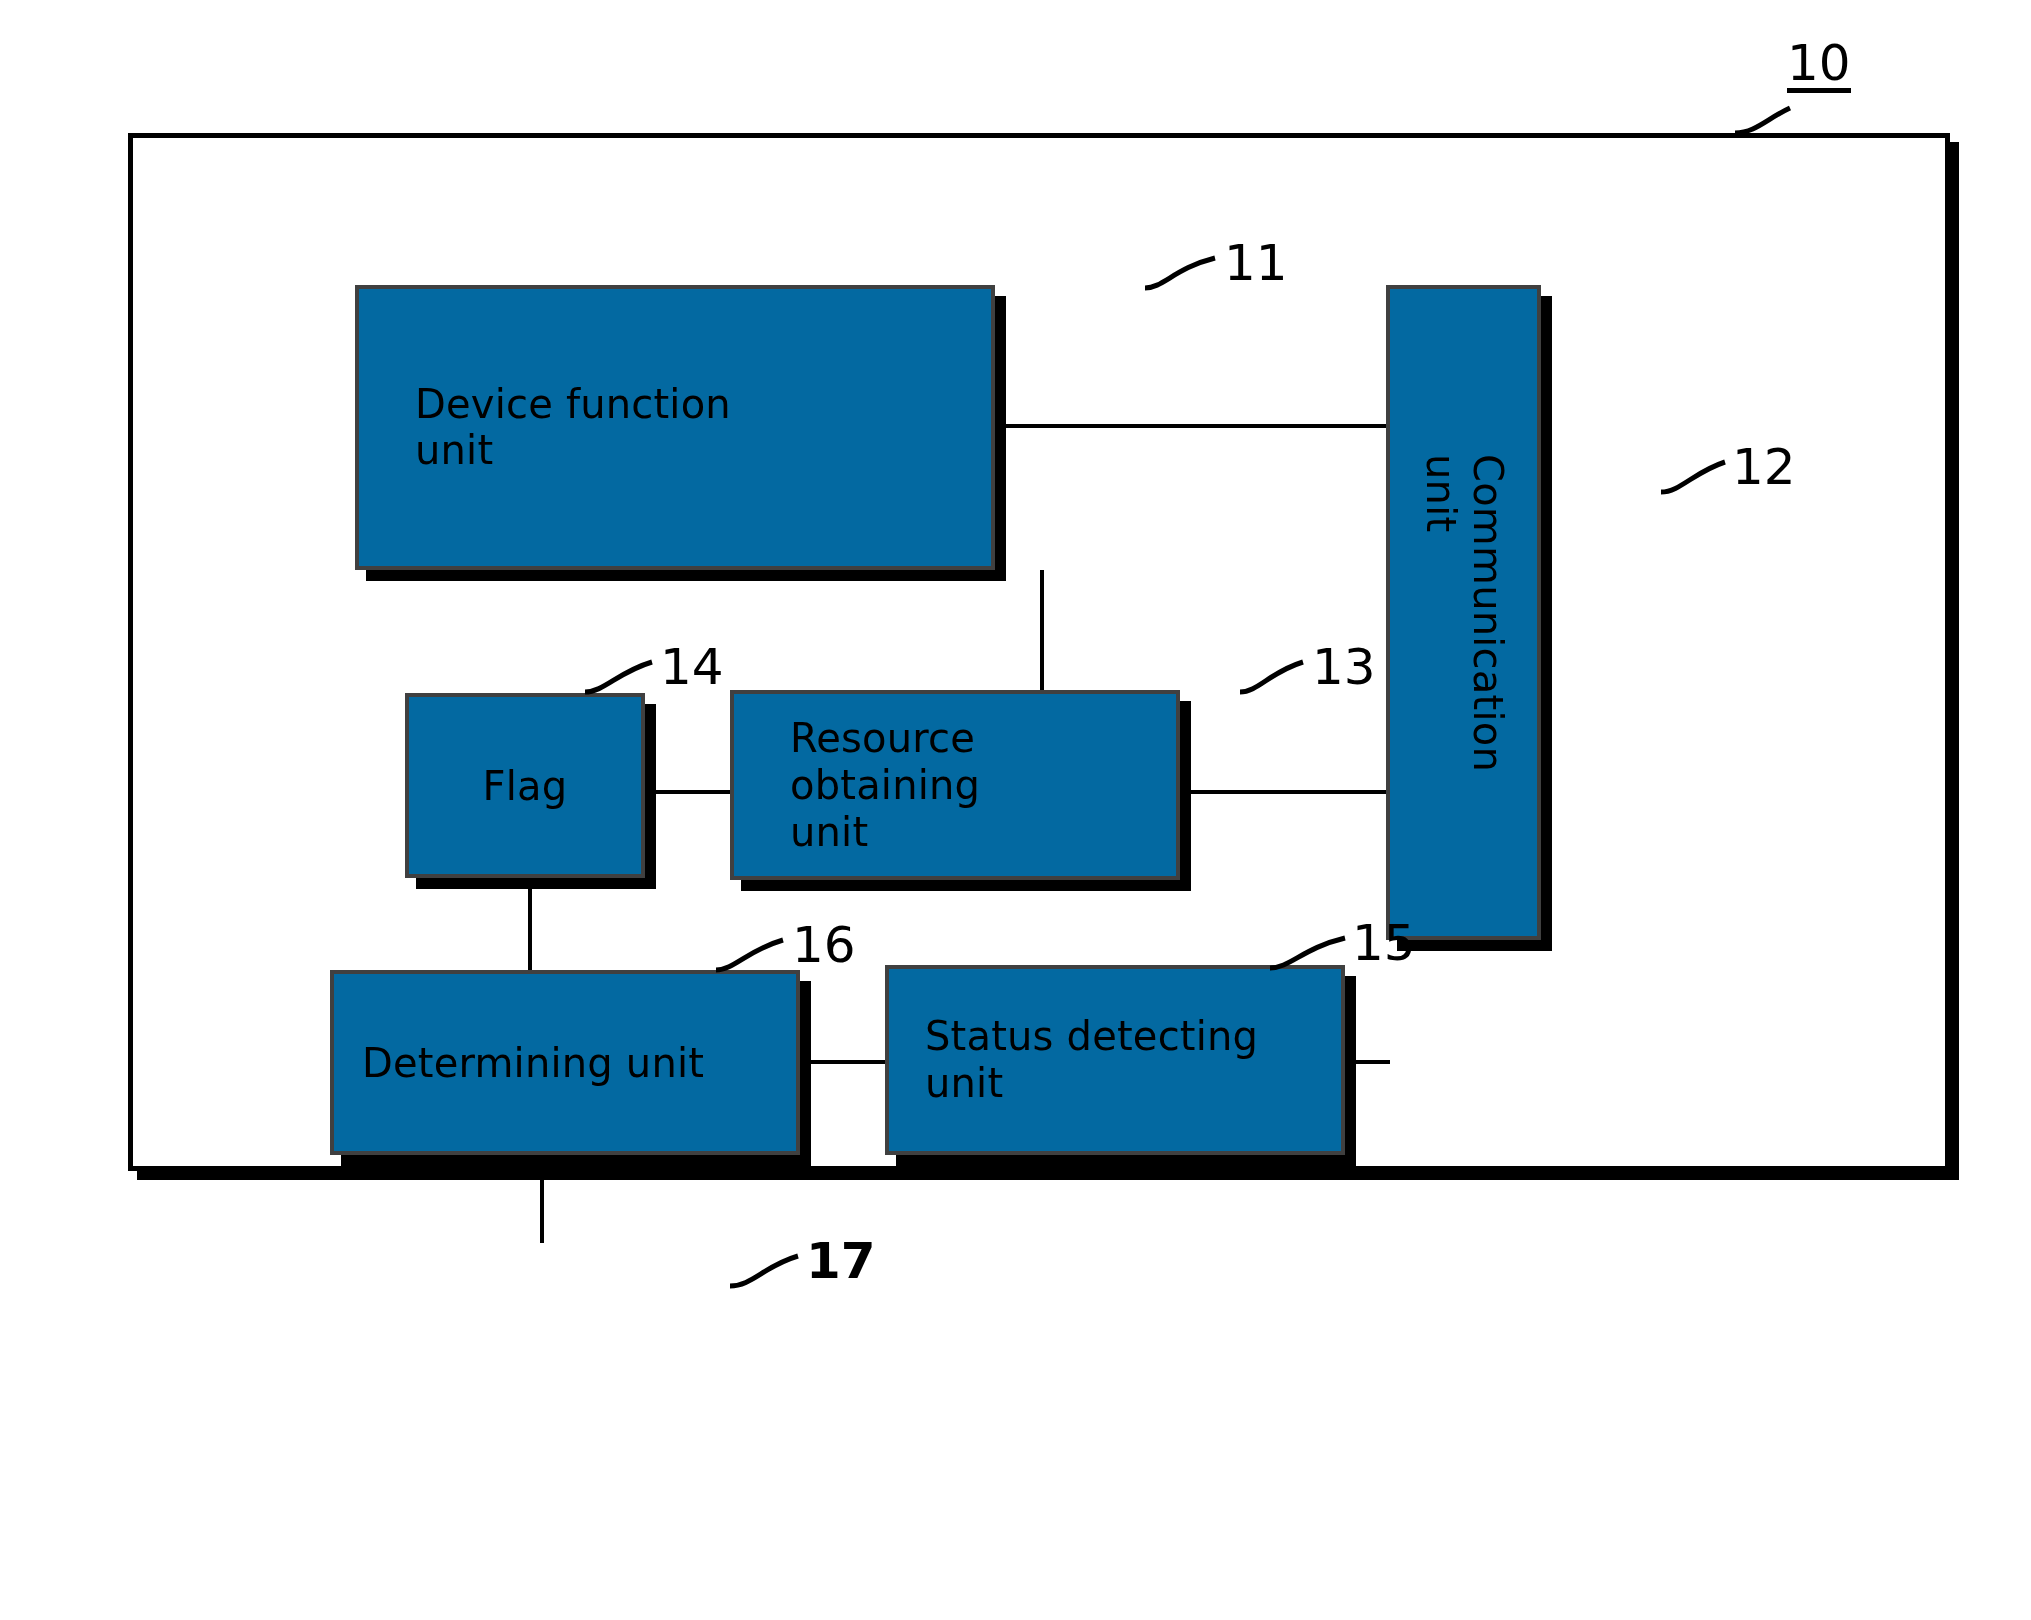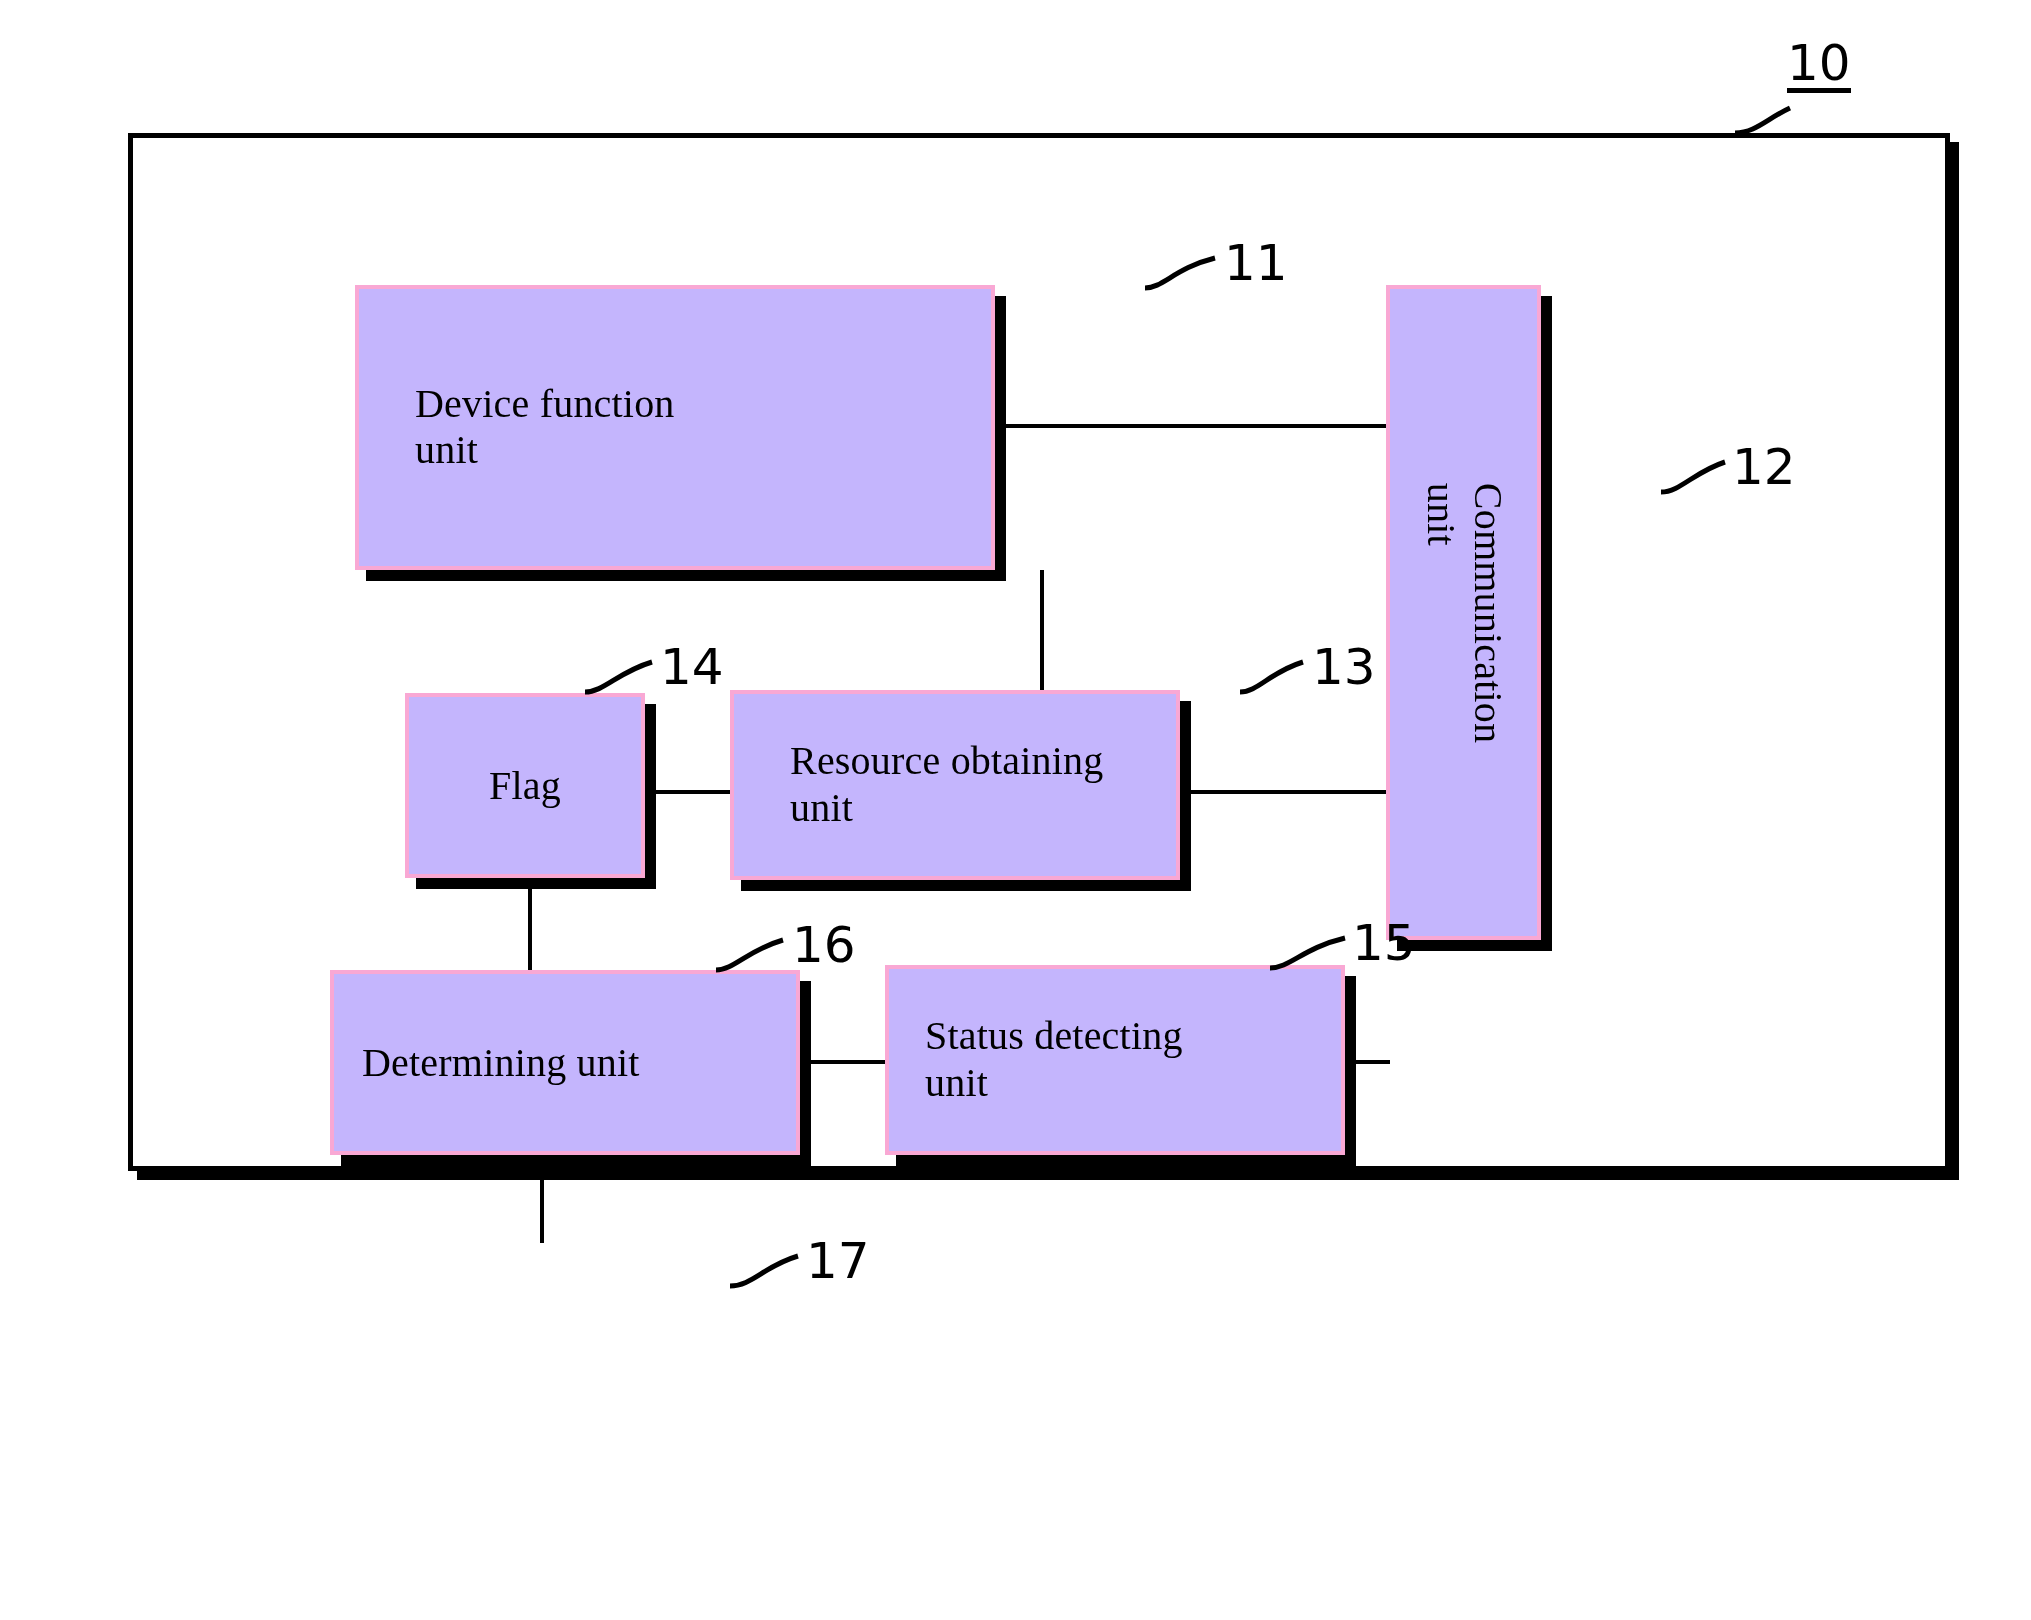--- a/index.html
+++ b/index.html
@@ -30,26 +30,25 @@
     height: 1038px;
     border: 5px solid #000;
     background: #fff;
     box-sizing: border-box;
     box-shadow: 9px 9px 0 0 #000;
   }
 
   
   .blk {
     position: absolute;
-    background: #c4b5fd;
-    border: 4px solid #f9a8d4;
+    background: #0369a1;
+    border: 4px solid #404040;
     box-sizing: border-box;
     box-shadow: 11px 11px 0 0 #000000;
     z-index: 4;
-    font-family: Liberation Serif, serif;
   }
   .blk .blk-label {
     position: absolute;
     font-size: 40px;
     line-height: 1.17;
     letter-spacing: 0.2px;
     color: #000;
     white-space: pre-line;
   }
 
@@ -196,15 +195,15 @@
   <span class="ref" style="left:1732px; top:442px;">12</span>
 
   <span class="ref" style="left:1312px; top:642px;">13</span>
 
   <span class="ref" style="left:660px; top:642px;">14</span>
 
   <span class="ref" style="left:1352px; top:918px;">15</span>
 
   <span class="ref" style="left:792px; top:920px;">16</span>
 
-  <span class="ref" style="left:806px; top:1236px;">17</span>
+  <span class="ref" style="left:806px; top:1236px;font-weight:bold;">17</span>
 
 </div>
 
 </body></html>

